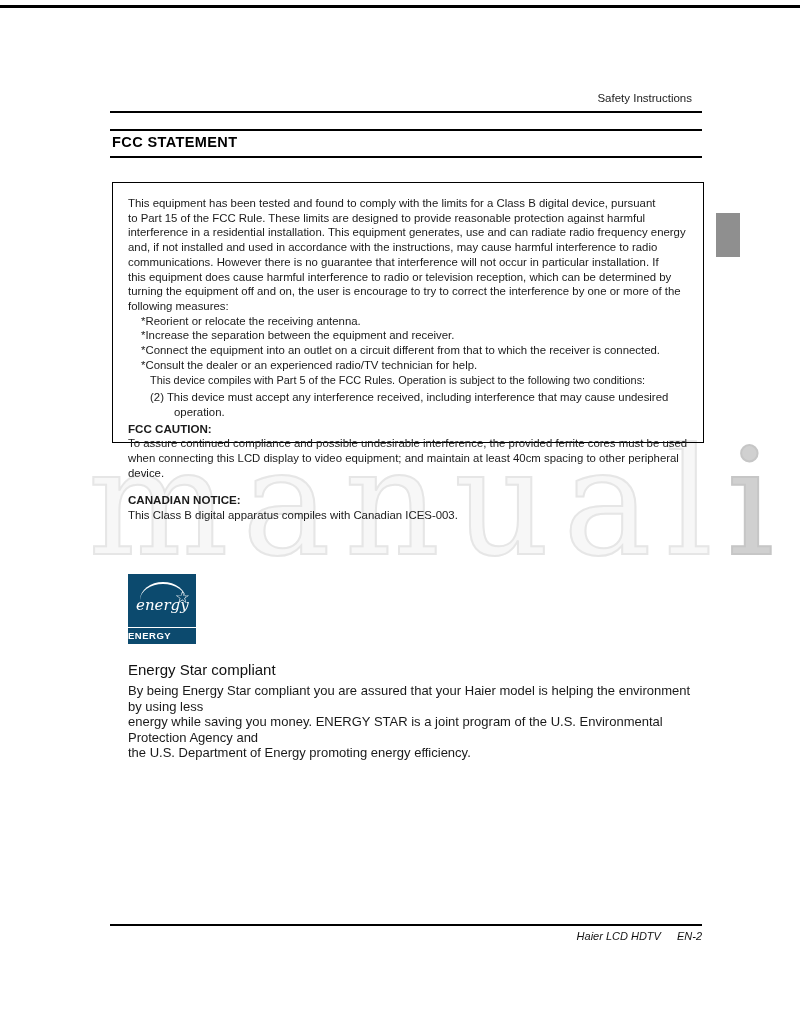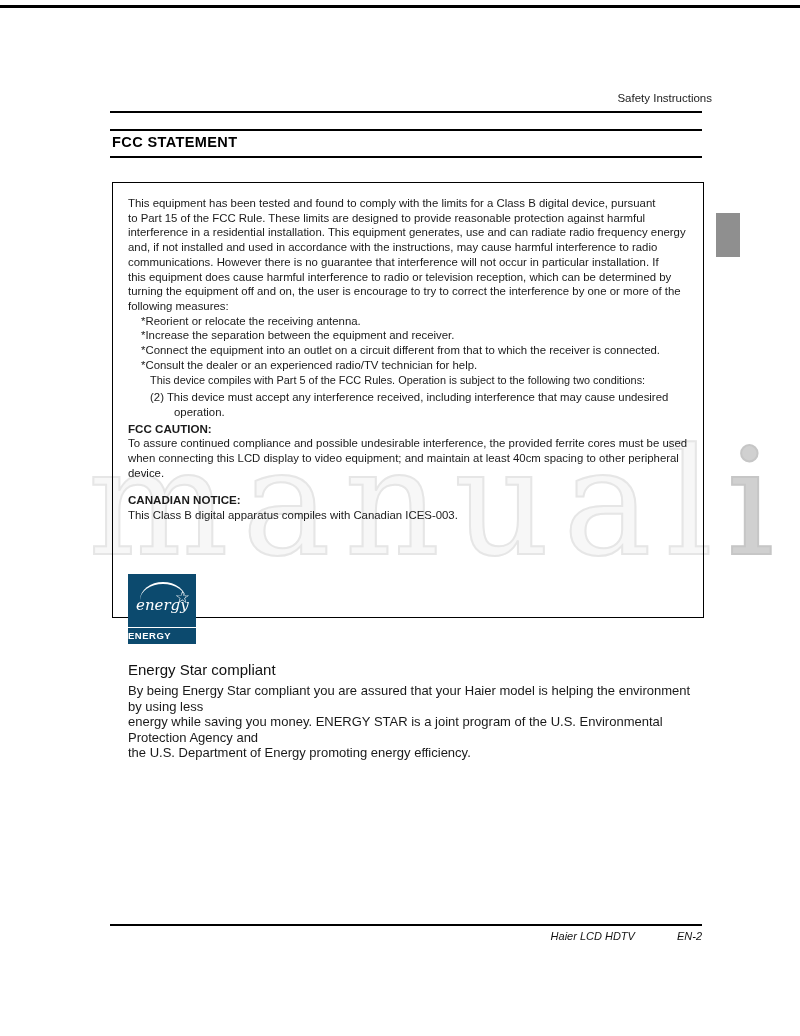--- a/index.html
+++ b/index.html
@@ -9,21 +9,21 @@
     width:800px; height:1036px;
     background:#fff;
     font-family:"Liberation Sans", sans-serif;
     color:#111;
     overflow:hidden;
   }
   .scan-line-top {
     position:absolute; left:0; top:5px; width:800px; height:3px; background:#000;
   }
   .header-label {
-    position:absolute; top:92px; left:120px; width:592px;
+    position:absolute; top:92px; left:100px; width:592px;
     text-align:right; font-size:11.5px; color:#222;
   }
   .rule { position:absolute; left:110px; width:592px; height:2px; background:#000; }
   .rule-header { top:111px; }
   .rule-title-top { top:129px; }
   .rule-title-bottom { top:156px; }
   .rule-footer { top:924px; height:2px; }
   .fcc-title {
     position:absolute; left:112px; top:134px;
     font-size:14.5px; font-weight:bold; letter-spacing:0.4px; color:#000;
@@ -35,21 +35,21 @@
     position:absolute; left:88px; top:428px; width:700px;
     font-family:"DejaVu Serif", serif;
     font-size:148px; line-height:150px; letter-spacing:14px;
     color:#f7f7f7;
     -webkit-text-stroke:2px #e6e6e6;
     user-select:none; pointer-events:none;
     white-space:nowrap;
   }
   .watermark .wm-last { color:#d0d0d0; -webkit-text-stroke:2px #c6c6c6; }
   .fcc-box {
-    position:absolute; left:112px; top:182px; width:592px; height:436px;
+    position:absolute; left:112px; top:182px; width:592px; height:261px;
     border:1px solid #000; background:transparent;
     padding:13px 15px 22px 15px;
     font-size:11.4px; line-height:14.7px; color:#1a1a1a;
   }
   .pre { white-space:pre-line; }
   .measures { padding-left:13px; }
   .device-note { padding-left:22px; font-size:10.9px; margin-top:1px; }
   .condition { padding-left:22px; margin-top:2px; }
   .condition-cont { padding-left:46px; }
   .bold-label { font-weight:bold; font-size:11.6px; margin-top:2px; }
@@ -77,21 +77,21 @@
     display:flex; align-items:center; justify-content:center;
     font-size:9.5px; font-weight:bold; letter-spacing:0.5px;
   }
   .estar-section {
     position:absolute; left:128px; top:661px; width:565px;
   }
   .estar-heading { font-size:15px; margin-bottom:5px; color:#111; }
   .estar-body { font-size:13px; line-height:15.6px; color:#1a1a1a; }
   .footer-text {
     position:absolute; top:930px; left:110px; width:592px;
-    display:flex; justify-content:flex-end; gap:42px;
+    display:flex; justify-content:flex-end; gap:16px;
     font-size:11px; font-style:italic; color:#111;
   }
 </style>
 </head>
 <body>
 
 <div class="page">
 
   <div class="scan-line-top"></div>
 

